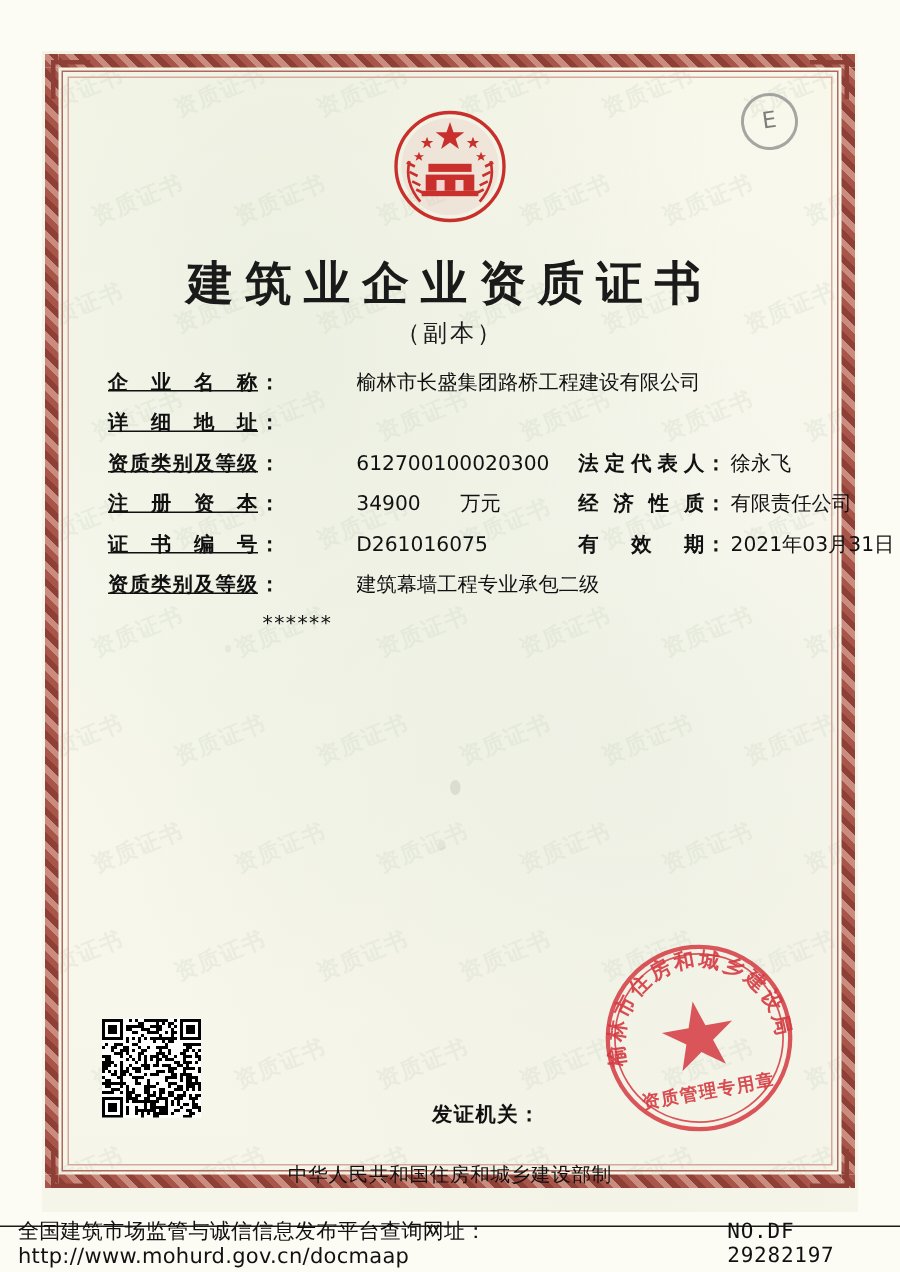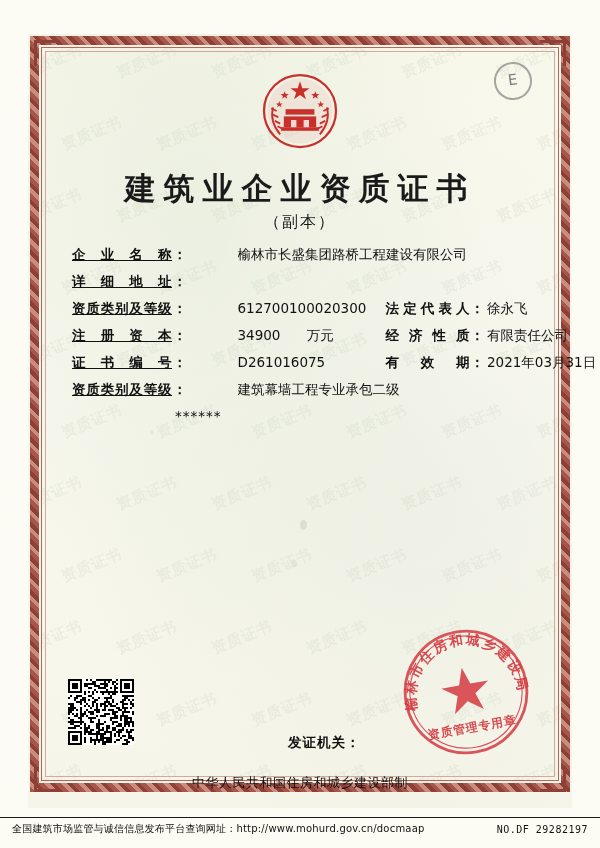--- a/index.html
+++ b/index.html
@@ -260,21 +260,21 @@
   .footer {
     position: absolute;
     left: 0; right: 0;
     bottom: 8px;
     height: 22px;
     display: flex;
     align-items: center;
     justify-content: space-between;
     padding: 0 12px;
     box-sizing: border-box;
-    font-size: 10px;
+    font-size: 14px;
     color: #111;
   }
   .footer .left { letter-spacing: 0.2px; }
   .footer .right { letter-spacing: 0.5px; font-family: "DejaVu Sans Mono", monospace; }
 
   
   .smudge {
     position: absolute;
     background: rgba(150,150,140,0.22);
     border-radius: 50%;

